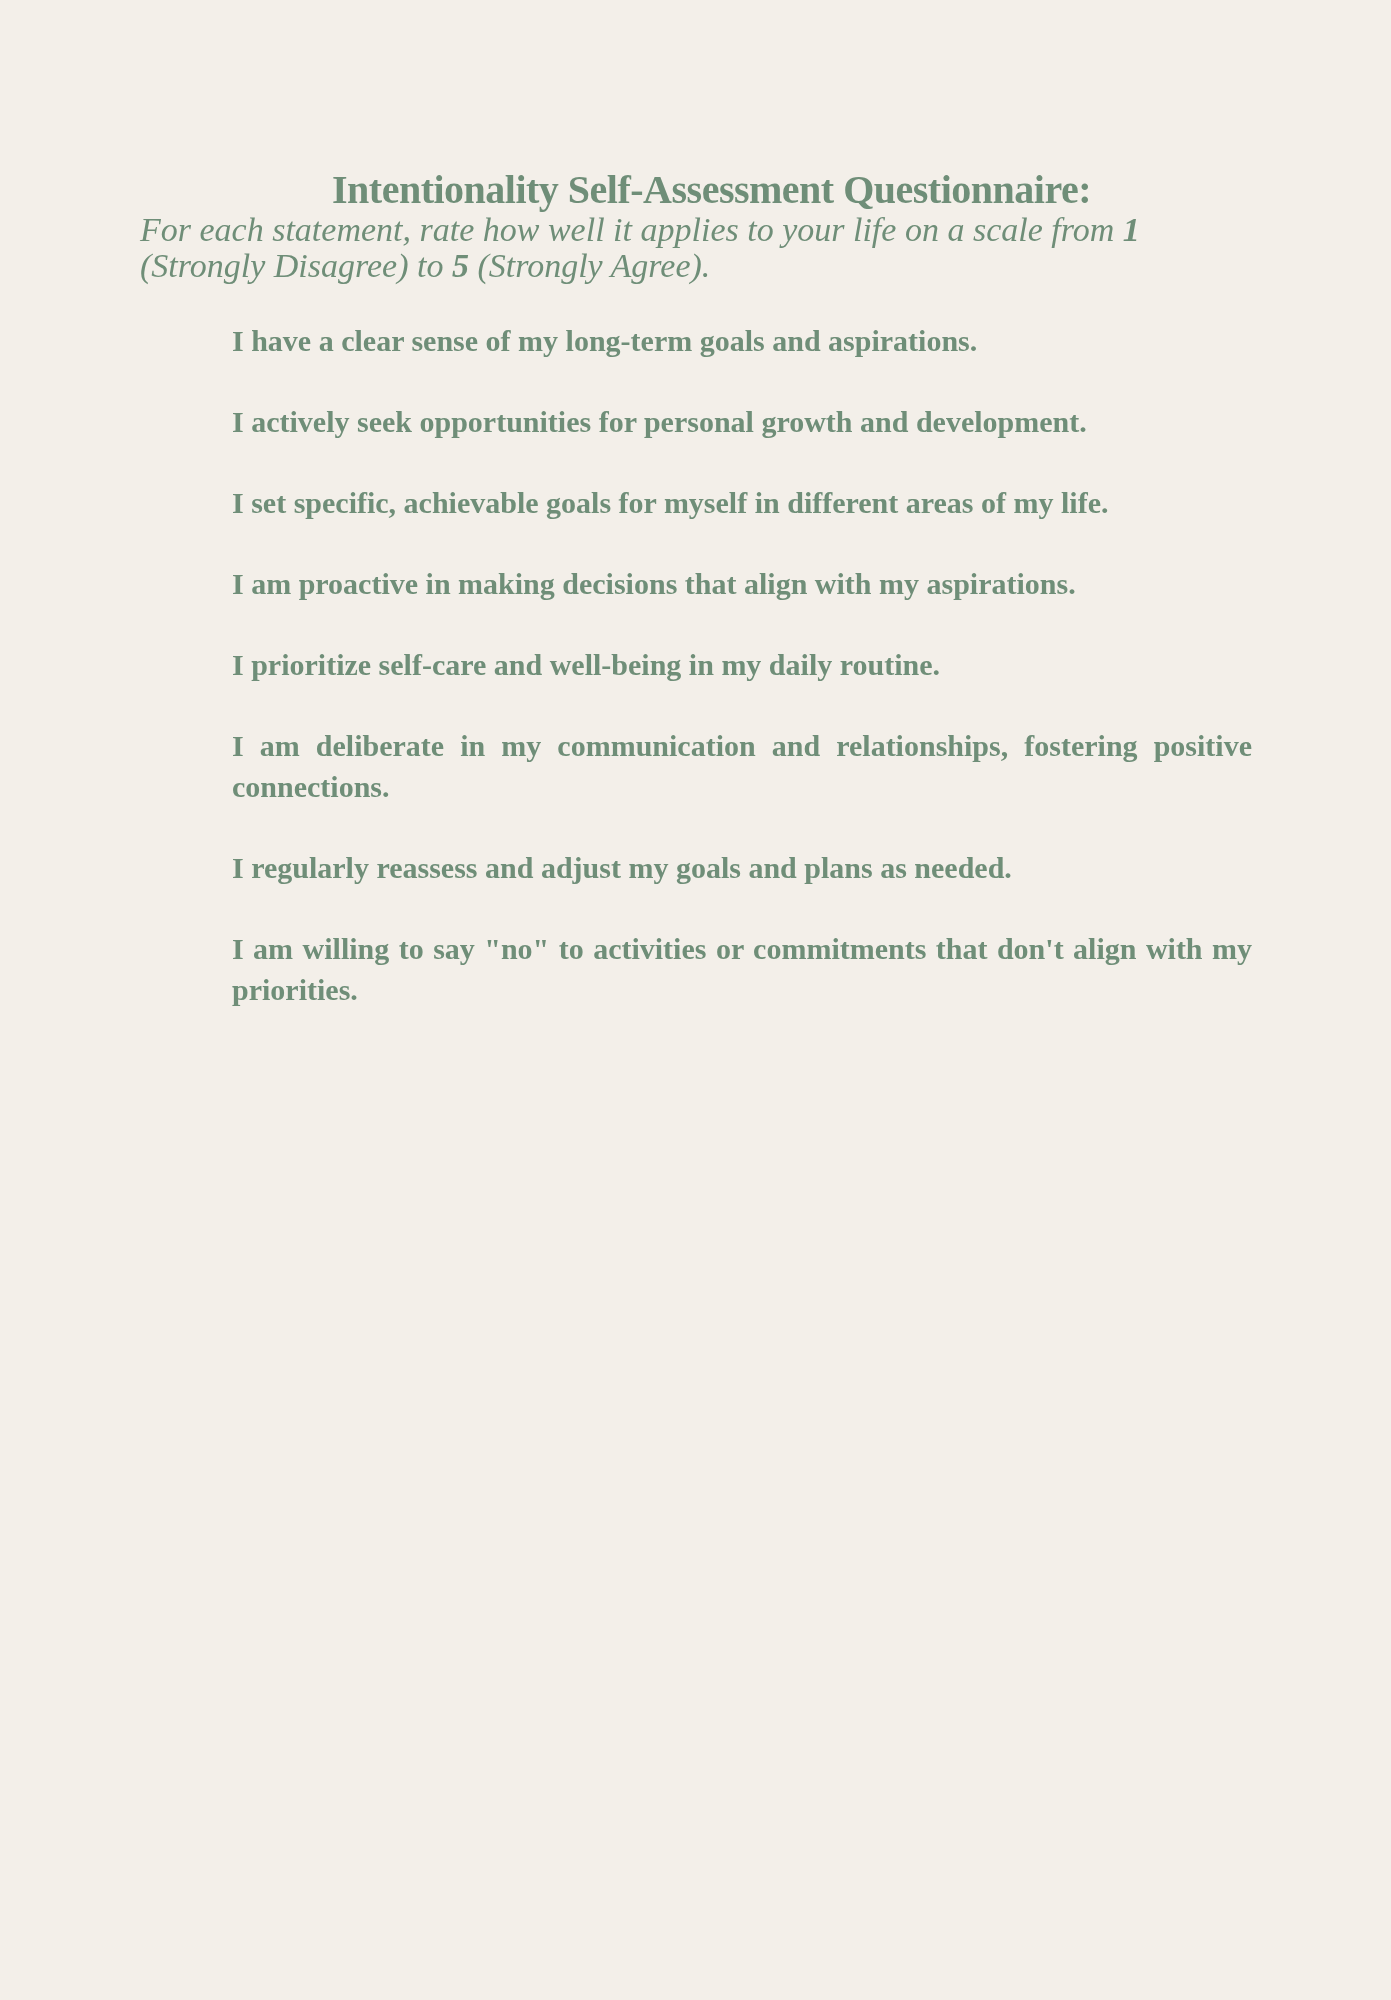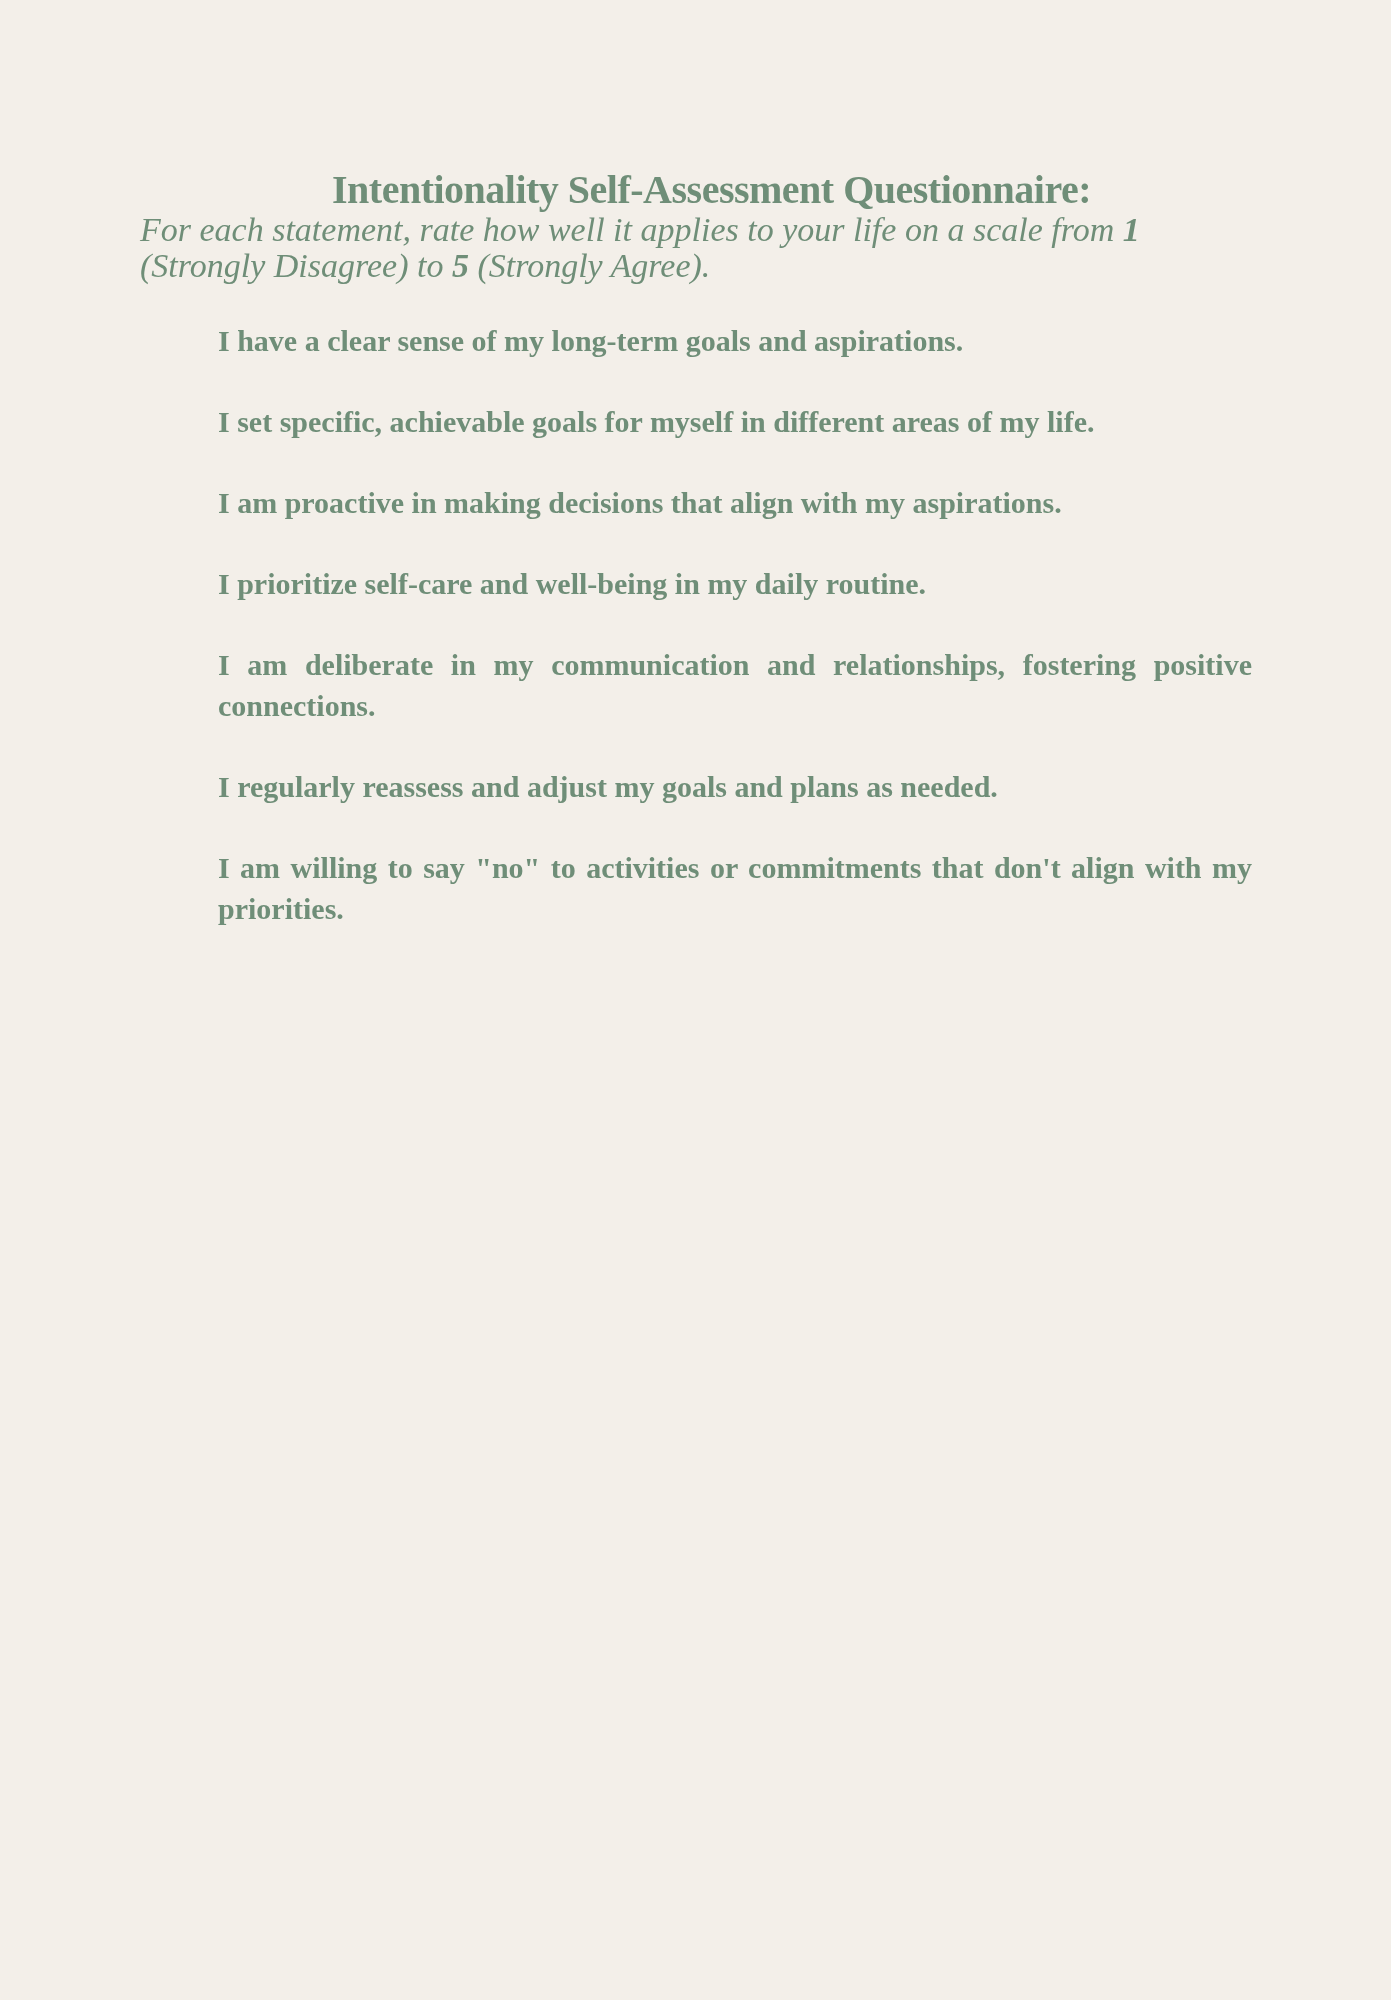--- a/index.html
+++ b/index.html
@@ -21,32 +21,33 @@
     font-style: italic; font-size: 34px; line-height: 36px; margin: 0;
     font-family: "Liberation Serif", serif;
   }
   .intro b { font-weight: bold; }
   .list {
     position: absolute; top: 320px; left: 218px; width: 1034px;
     margin: 0; padding: 0; list-style: none;
   }
   .item {
     font-weight: bold; font-size: 30px; line-height: 41px;
-    text-align: justify; margin: 0 0 40px 0;
+    text-align: justify; margin: 0 0 40px 14px;
     font-family: "Liberation Serif", serif;
   }
 </style>
 </head>
 <body>
 
 <h1 class="title">Intentionality Self-Assessment Questionnaire:</h1>
 
 <p class="intro"><span>For each statement, rate how well it applies to your life on a scale from </span><b>1</b><span> (Strongly Disagree) to </span><b>5</b><span> (Strongly Agree).</span></p>
 
 <ul class="list">
   <li class="item">I have a clear sense of my long-term goals and aspirations.</li>
+  <li class="item">I actively seek opportunities for personal growth and development.</li>
   <li class="item">I set specific, achievable goals for myself in different areas of my life.</li>
   <li class="item">I am proactive in making decisions that align with my aspirations.</li>
   <li class="item">I prioritize self-care and well-being in my daily routine.</li>
   <li class="item">I am deliberate in my communication and relationships, fostering positive connections.</li>
   <li class="item">I regularly reassess and adjust my goals and plans as needed.</li>
   <li class="item">I am willing to say "no" to activities or commitments that don't align with my priorities.</li>
 </ul>
 
 </body></html>

